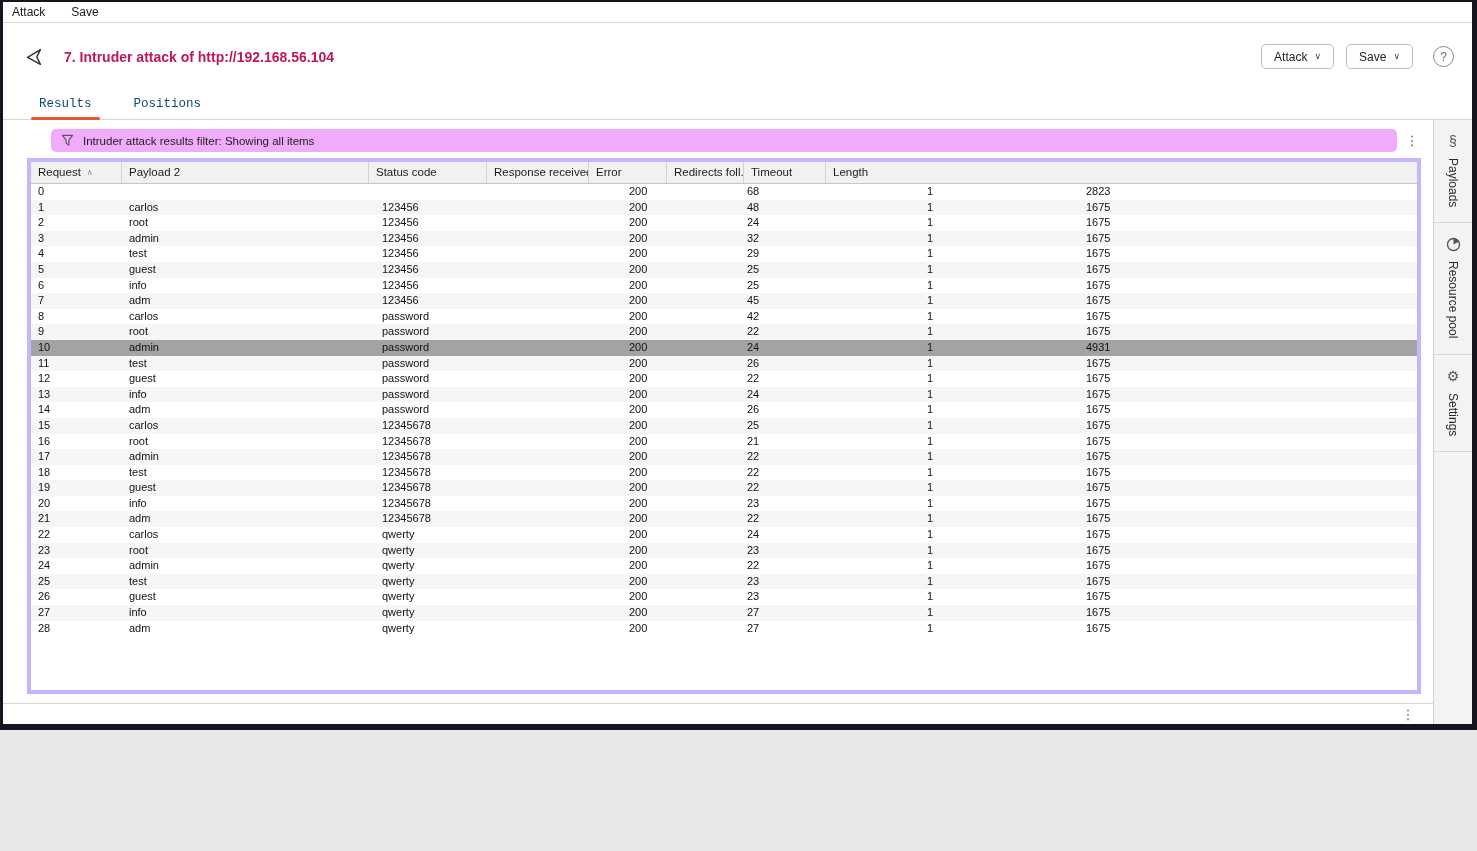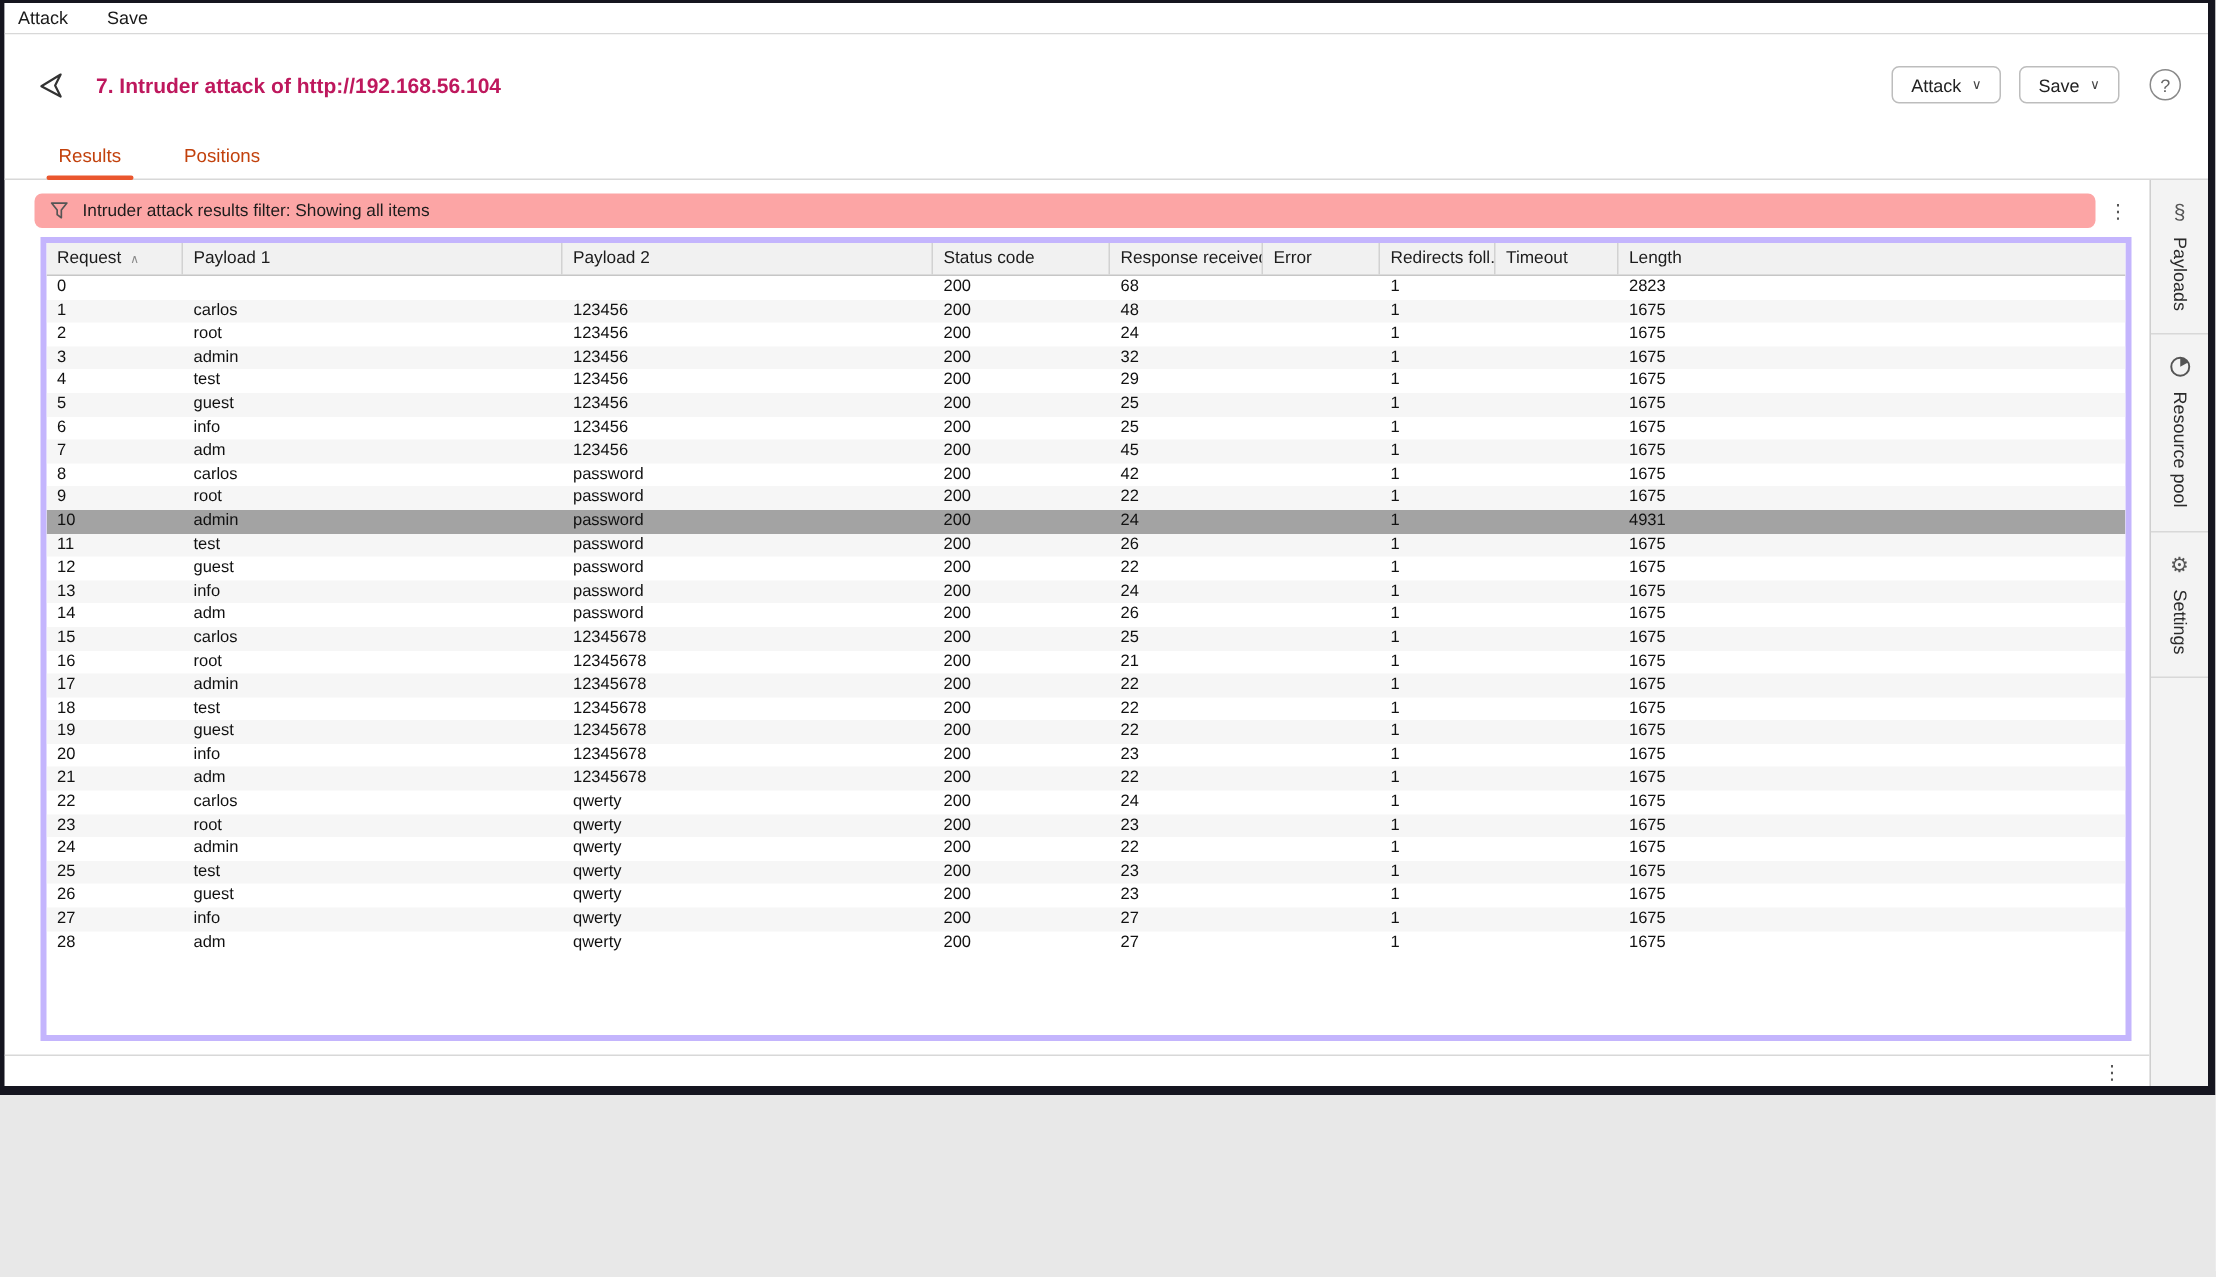--- a/index.html
+++ b/index.html
@@ -23,30 +23,30 @@
   .titlebar-right { margin-left: auto; margin-right: 18px; display: flex; align-items: center; gap: 12px; }
   .btn { background: #fff; border: 1px solid #bdbdbd; border-radius: 5px; height: 25px; padding: 0 12px;
     font-size: 12px; color: #222; display: flex; align-items: center; gap: 7px; cursor: pointer;
     font-family: "Liberation Sans", sans-serif; }
   .chev { font-size: 9px; color: #444; line-height: 1; }
   .help-circle { width: 21px; height: 21px; border: 1.5px solid #8a8a8a; border-radius: 50%;
     display: flex; align-items: center; justify-content: center; font-size: 12px; color: #666; margin-left: 8px; }
   
   .tabrow { height: 30px; display: flex; align-items: flex-end; gap: 30px; padding-left: 30px;
     border-bottom: 1px solid #d8d8d8; flex: 0 0 auto; background: #fff; }
-  .tab { font-size: 12.5px; color: #c2410c; padding: 6px 6px 8px 6px; position: relative; cursor: pointer; }
+  .tab { font-size: 12.5px; color: #0c4a6e; padding: 6px 6px 8px 6px; position: relative; cursor: pointer; font-family: Liberation Mono, monospace; }
   .tab.active { font-weight: normal; }
   .tab.active::after { content: ""; position: absolute; left: -2px; right: -2px; bottom: -1px; height: 3px;
     background: #ea562e; border-radius: 2px; }
   
   .content { flex: 1; display: flex; min-height: 0; }
   .main-col { flex: 1; display: flex; flex-direction: column; min-width: 0; }
   .filter-row { display: flex; align-items: center; margin: 9px 6px 6px 20px; flex: 0 0 auto; }
-  .filter-bar { flex: 1; height: 23px; background: #fca5a5; border-radius: 5px; display: flex;
-    align-items: center; gap: 9px; padding: 0 10px; font-size: 11.5px; color: #1c1c1c; cursor: pointer; }
+  .filter-bar { flex: 1; height: 23px; background: #f0abfc; border-radius: 5px; display: flex;
+    align-items: center; gap: 9px; padding: 0 10px; font-size: 11.5px; color: #1c1c1c; cursor: pointer; margin-left: 28px; }
   .kebab { width: 30px; text-align: center; font-size: 13px; color: #555; letter-spacing: 0; cursor: pointer; line-height: 1; }
   
   .table-wrap { flex: 1; margin: 0 12px 9px 24px; border: 4px solid #c4b5fd; background: #fff;
     display: flex; flex-direction: column; overflow: hidden; }
   .thead { display: flex; height: 22px; background: #f1f1f1; border-bottom: 1px solid #c6c6c6;
     font-size: 11.5px; color: #1c1c1c; flex: 0 0 auto; }
   .th { border-right: 1px solid #d2d2d2; padding-left: 7px; line-height: 21px; overflow: hidden;
     white-space: nowrap; cursor: pointer; display: flex; align-items: center; gap: 6px; }
   .th:last-child { border-right: none; flex: 1; }
   .sort { font-size: 8px; color: #8a8a8a; }
@@ -122,21 +122,20 @@
         </div>
         <span class="kebab">⋮</span>
       </div>
 
       <div class="table-wrap">
         <div class="thead">
           <div class="th c0">
             <span>Request</span>
             <span class="sort">∧</span>
           </div>
-          <div class="th c1">Payload 1</div>
           <div class="th c2">Payload 2</div>
           <div class="th c3">Status code</div>
           <div class="th c4">Response received</div>
           <div class="th c5">Error</div>
           <div class="th c6">Redirects foll...</div>
           <div class="th c7">Timeout</div>
           <div class="th c8">Length</div>
         </div>
         <div class="tbody">
             <div class="tr">

